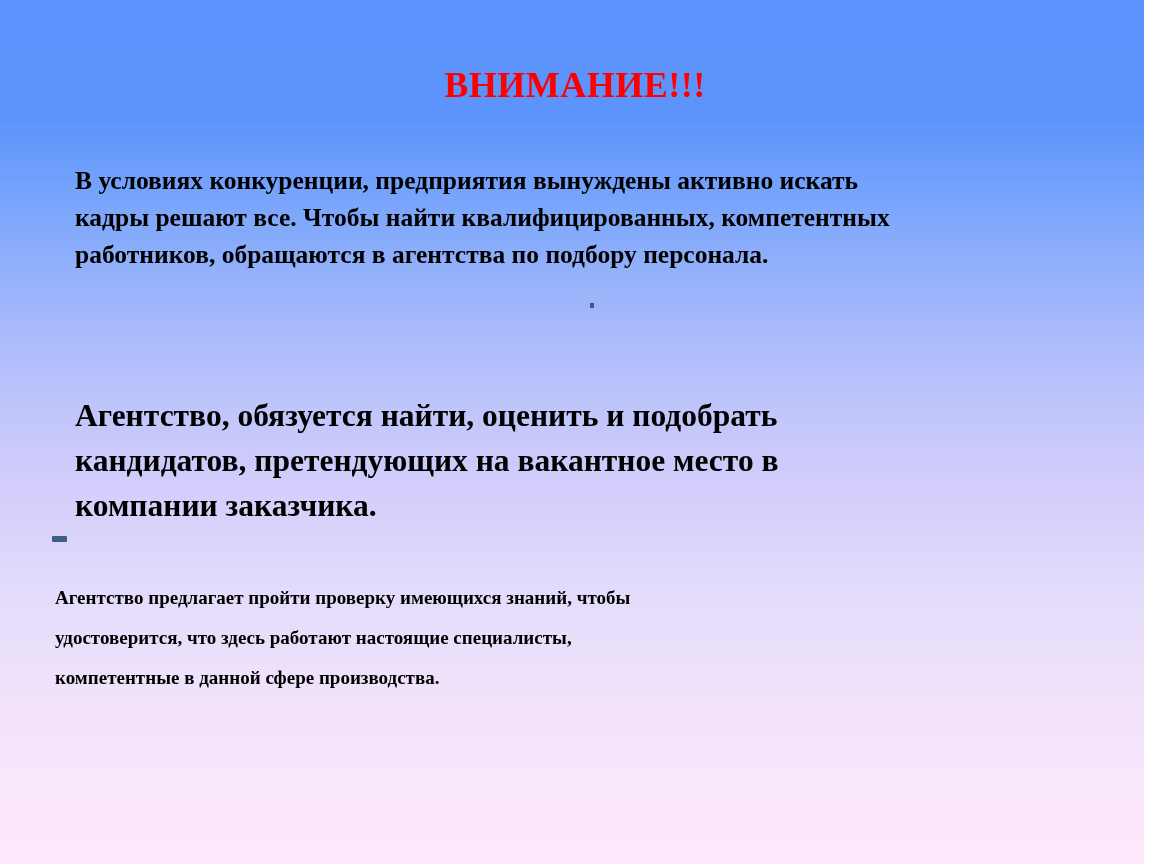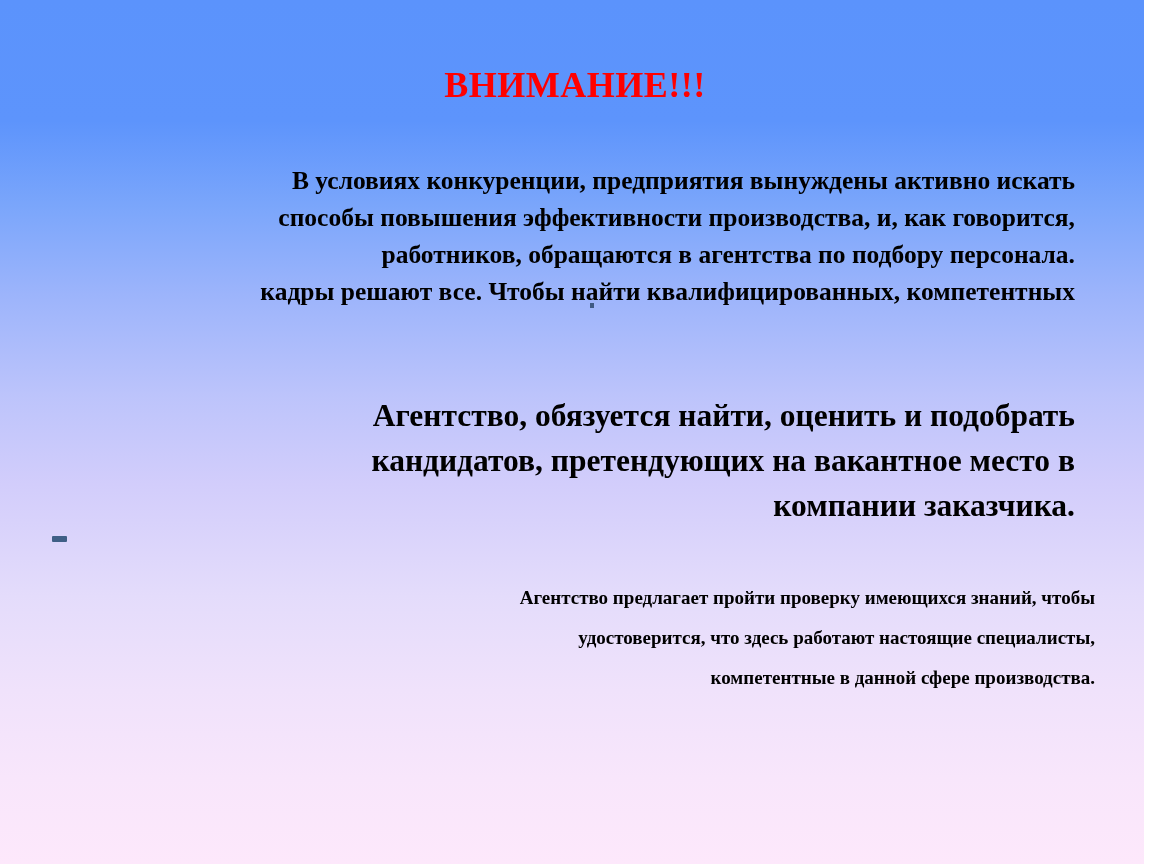--- a/index.html
+++ b/index.html
@@ -44,21 +44,21 @@
     font-size: 36px;
     line-height: 44px;
     letter-spacing: 0.5px;
     white-space: nowrap;
   }
 
   .para {
     position: absolute;
     color: #000000;
     font-weight: bold;
-    text-align: right;
+    text-align: left;
   }
 
   .para .line {
     display: block;
     white-space: nowrap;
   }
 
   
   #block-intro {
     left: 75px;
@@ -118,23 +118,22 @@
 </style>
 </head>
 <body>
 
 <div id="slide">
 
   <div class="title">ВНИМАНИЕ!!!</div>
 
   <div class="para" id="block-intro">
     <span class="line">В условиях конкуренции, предприятия вынуждены активно искать</span>
-    <span class="line">способы повышения эффективности производства, и, как говорится,</span>
+    <span class="line">кадры решают все. Чтобы найти квалифицированных, компетентных</span>
     <span class="line">работников, обращаются в агентства по подбору персонала.</span>
-    <span class="line">кадры решают все. Чтобы найти квалифицированных, компетентных</span>
   </div>
 
   <div class="dot-artifact"></div>
 
   <div class="para" id="block-obligation">
     <span class="line">Агентство, обязуется  найти, оценить и подобрать</span>
     <span class="line">кандидатов, претендующих  на вакантное место в</span>
     <span class="line">компании заказчика.</span>
   </div>
 

